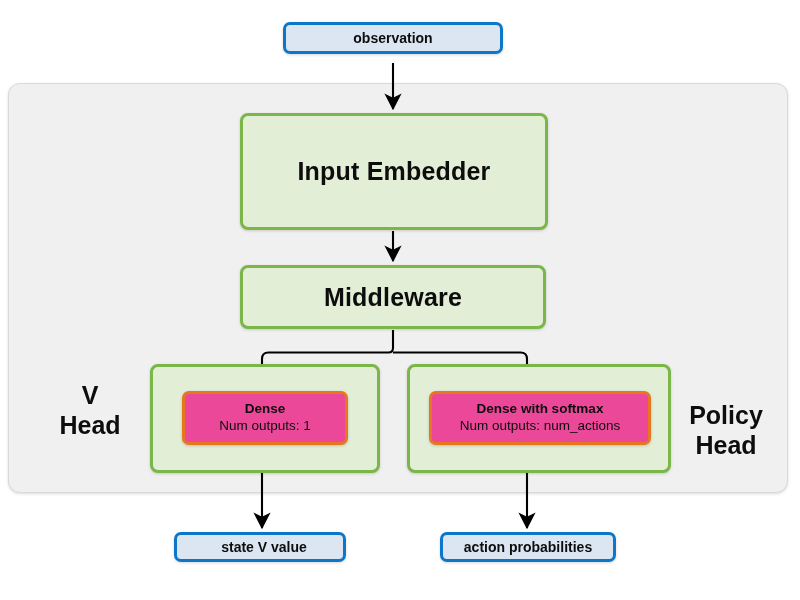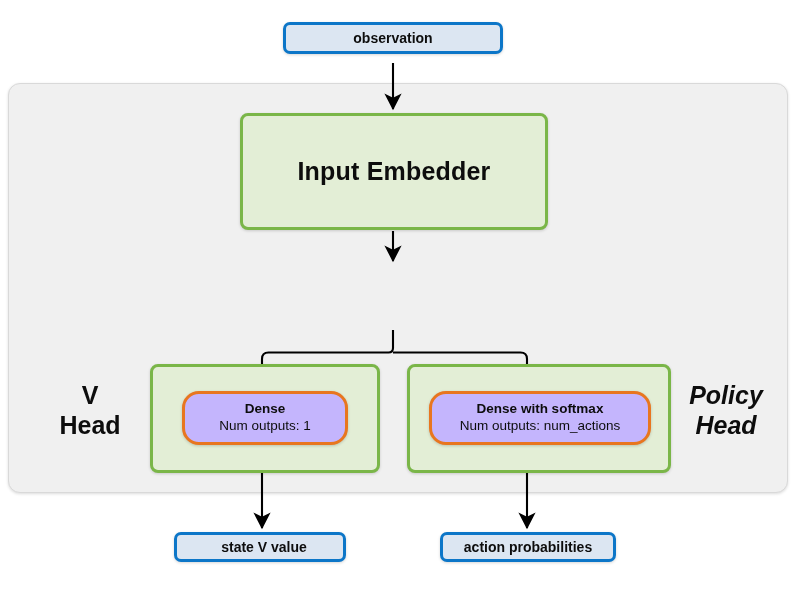--- a/index.html
+++ b/index.html
@@ -62,23 +62,23 @@
   }
 
   .head-group {
     background: #e3eed6;
     border: 3px solid #7ab648;
     border-radius: 8px;
     box-shadow: 0 1px 3px rgba(0,0,0,0.16);
   }
 
   .dense-box {
-    background: #c4b5fd;
+    background: #ec4899;
     border: 3px solid #e8761f;
-    border-radius: 17px;
+    border-radius: 7px;
     box-shadow: 0 1px 3px rgba(0,0,0,0.18);
   }
   .dense-title {
     font-size: 13.5px;
     font-weight: bold;
     line-height: 1.25;
   }
   .dense-sub {
     font-size: 13.5px;
     font-weight: normal;
@@ -114,21 +114,21 @@
   #node-input-embedder{ left: 240px; top: 113px; width: 308px; height: 117px; }
   #node-middleware    { left: 240px; top: 265px; width: 306px; height: 64px; }
 
   #group-v-head       { position:absolute; left: 150px; top: 364px; width: 224px; height: 103px; }
   #group-policy-head  { position:absolute; left: 399px; top: 364px; width: 258px; height: 103px; margin-left: 8px; }
 
   #node-dense-v       { left: 29px;  top: 24px;  width: 166px; height: 54px; }
   #node-dense-policy  { left: 19px;  top: 24px;  width: 222px; height: 54px; }
 
   #caption-v-head     { left: 40px;  top: 381px; width: 100px; }
-  #caption-policy-head{ left: 664px; top: 381px; width: 124px; font-style: italic; }
+  #caption-policy-head{ left: 664px; top: 401px; width: 124px; }
 
   #node-state-v-value  { left: 174px; top: 532px; width: 172px; height: 30px; padding-left: 8px; }
   #node-action-probs   { left: 440px; top: 532px; width: 176px; height: 30px; }
 </style>
 </head>
 <body>
 
 <div id="stage">
 
   <div id="agent-container"></div>
@@ -163,20 +163,23 @@
   </svg>
 
   <div class="node io-box" id="node-observation">
     <span>observation</span>
   </div>
 
   <div class="node green-box big-label" id="node-input-embedder">
     <span>Input Embedder</span>
   </div>
 
+  <div class="node green-box big-label" id="node-middleware">
+    <span>Middleware</span>
+  </div>
 
   <div id="group-v-head" class="head-group">
     <div class="node dense-box" id="node-dense-v">
       <span class="dense-title">Dense</span>
       <span class="dense-sub">Num outputs: 1</span>
     </div>
   </div>
 
   <div class="head-caption" id="caption-v-head">
     <div>V</div>

